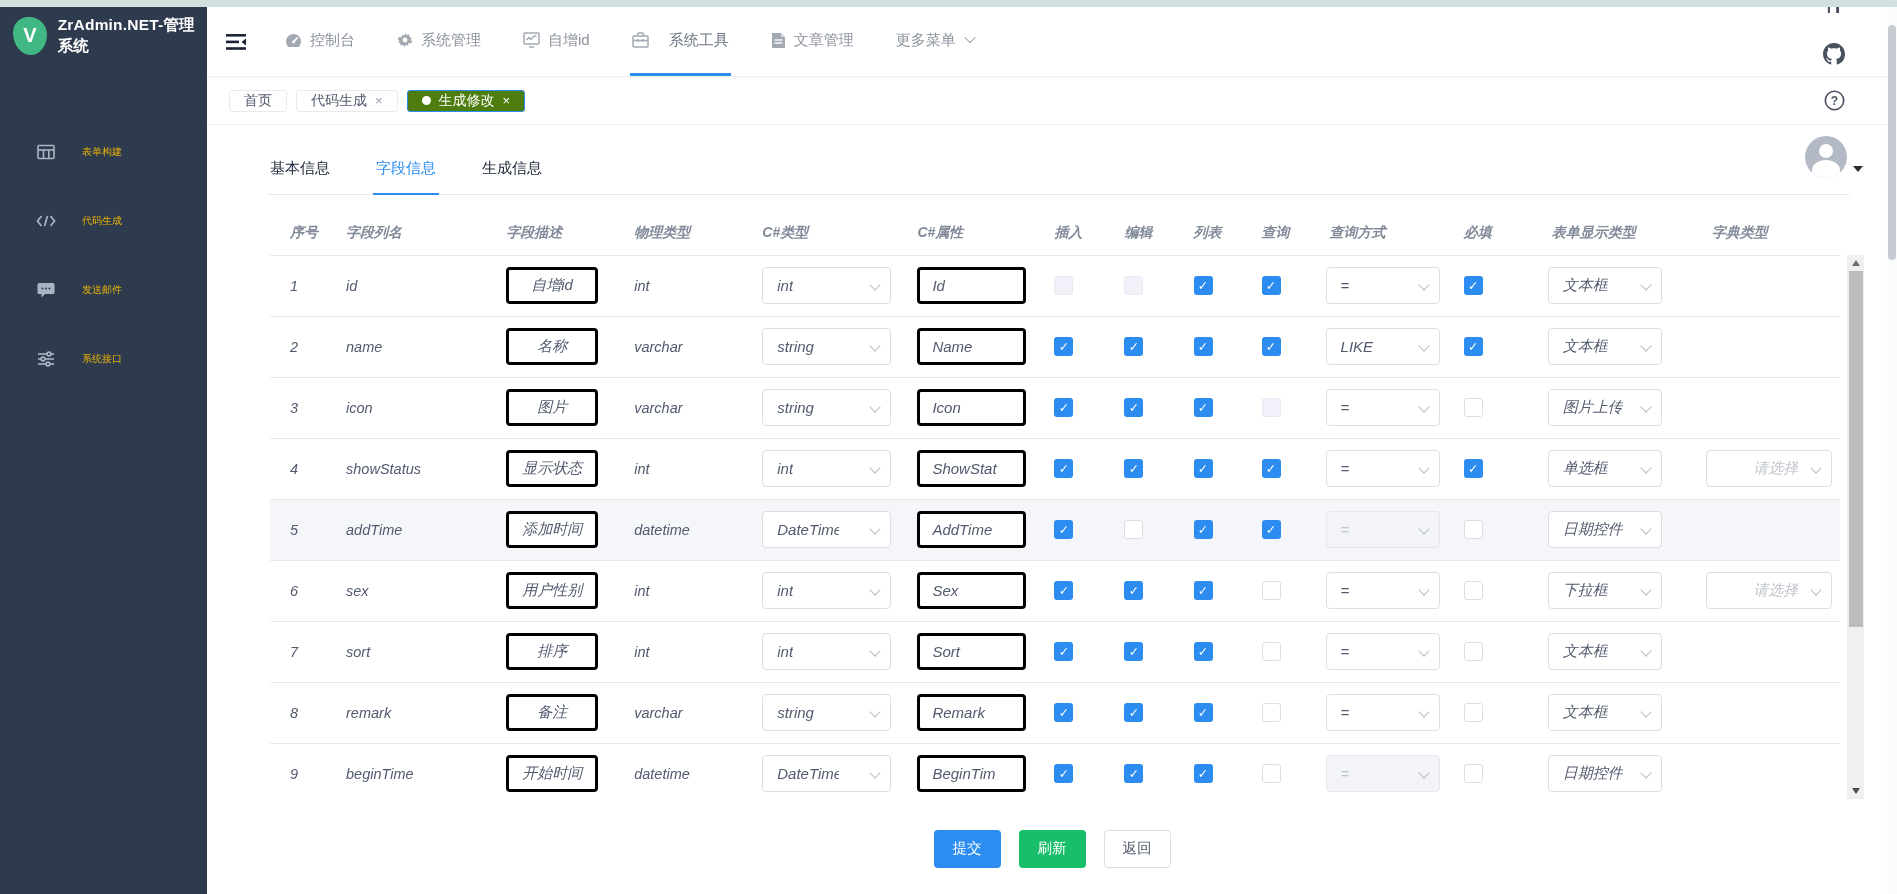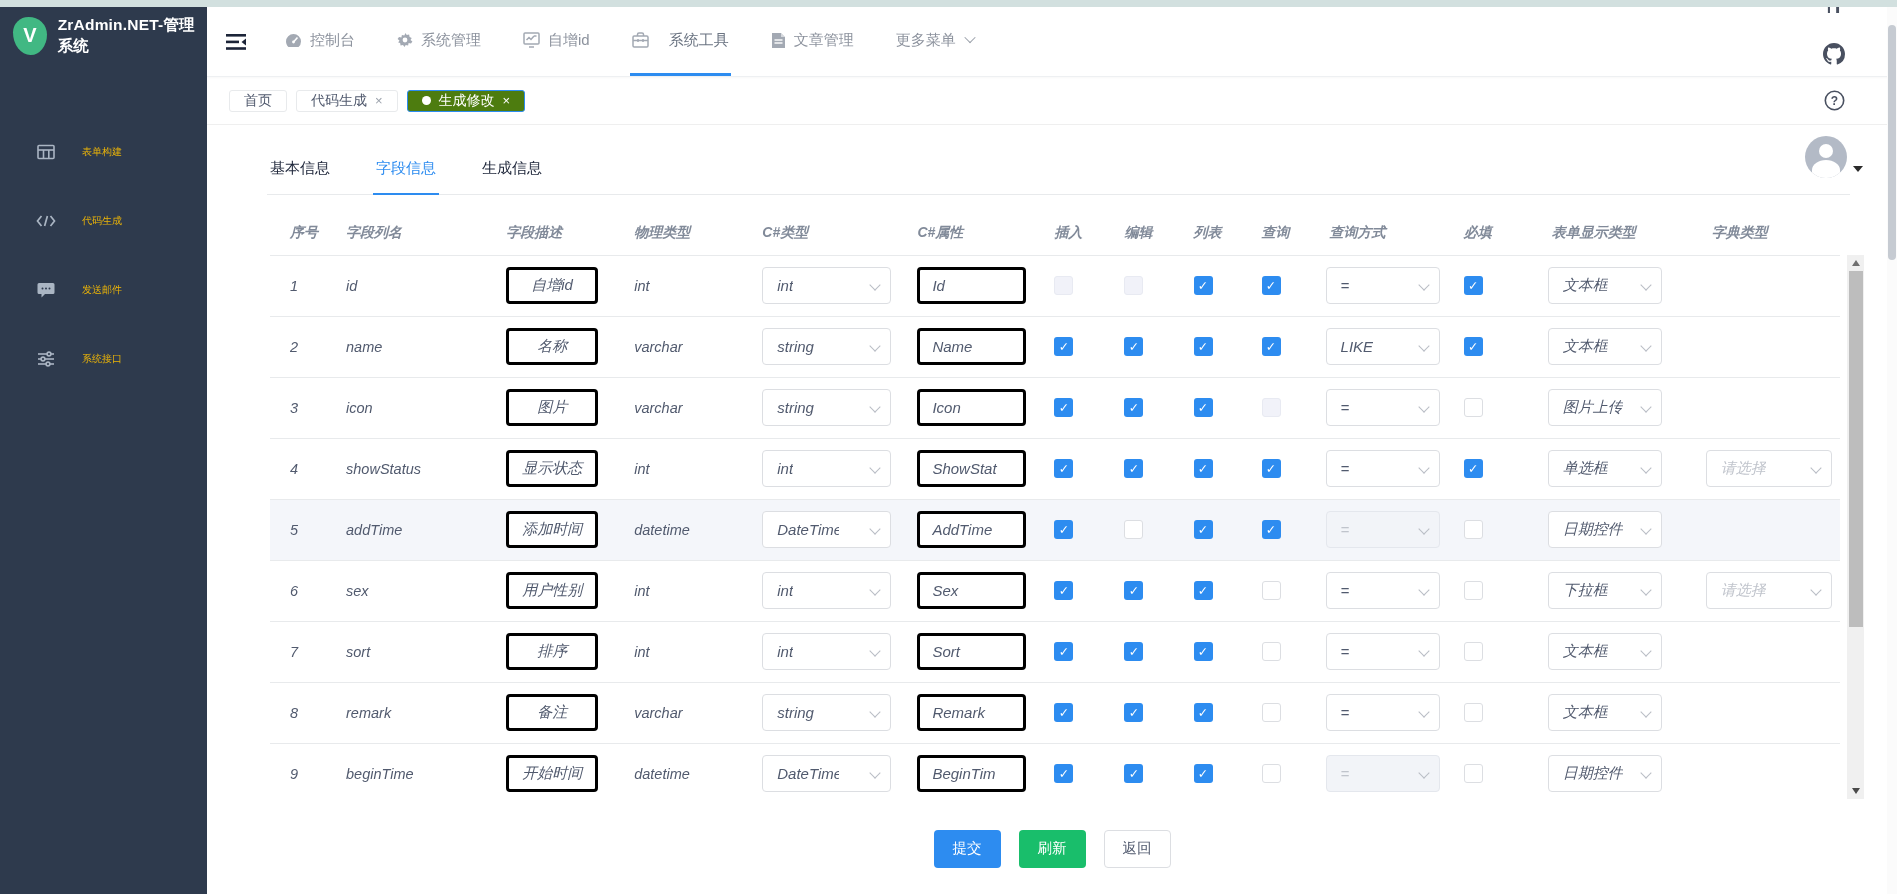--- a/index.html
+++ b/index.html
@@ -82,21 +82,21 @@
   .inp { height:37px; border:3px solid #000000; border-radius:4px; background:#fff; display:flex; align-items:center;
     justify-content:center; font-size:15px; color:#515a6e; overflow:hidden; }
   .inp.left { justify-content:flex-start; padding-left:12px; }
   .sel { height:37px; border:1px solid #dcdee2; border-radius:4px; background:#fff; display:flex; align-items:center;
     padding-left:14px; position:relative; font-size:15px; color:#515a6e; cursor:pointer; }
   .sel .val { white-space:nowrap; overflow:hidden; }
   .sel.clipval .val { max-width:62px; }
   .sel .chev { position:absolute; right:11px; top:13px; width:8px; height:8px; border-right:1.5px solid #b9bdc5;
     border-bottom:1.5px solid #b9bdc5; transform:rotate(45deg); }
   .sel.disabled { background:#f2f4f8; border-color:#e4e7ed; color:#c0c4cc; cursor:not-allowed; }
-  .sel.placeholder { color:#c0c4cc; }
+  .sel.placeholder { color:#c0c4cc;justify-content:center; }
   .w-desc{width:92px} .w-cst{width:129px} .w-csp{width:109px} .w-qt{width:114px} .w-dt{width:114px} .w-dict{width:126px}
 
   .cb { width:19px; height:19px; border-radius:3px; display:inline-flex; align-items:center; justify-content:center;
     font-size:12.5px; color:#fff; cursor:pointer; vertical-align:middle; }
   .cb.checked { background:#2d8cf0; }
   .cb.unchecked { background:#fff; border:1px solid #dcdee2; }
   .cb.disabled { background:#f1f2f9; border:1px solid #e8eaf2; cursor:not-allowed; }
 
   
   #tscroll { position:absolute; right:0; top:44px; width:17px; height:544px; background:#f0f0f0; }

